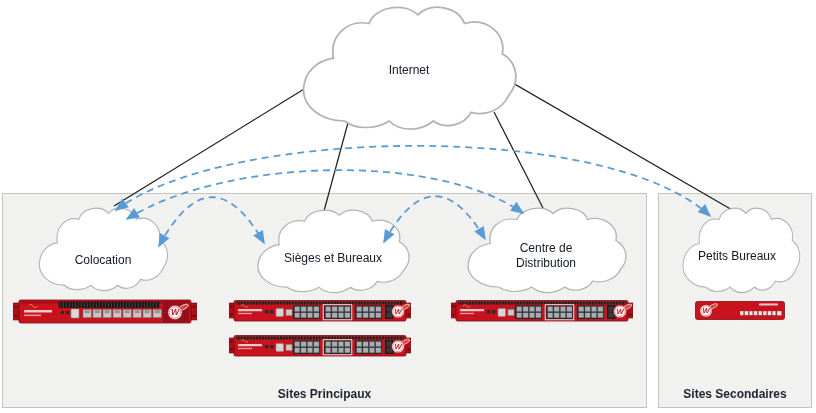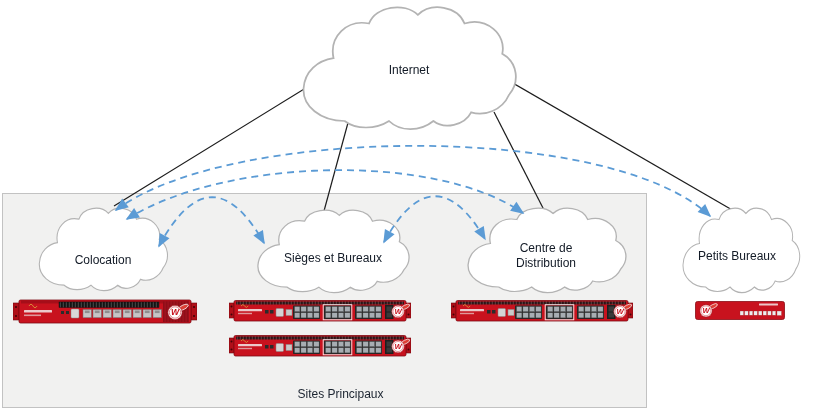--- a/index.html
+++ b/index.html
@@ -5,37 +5,40 @@
   html,body{margin:0;padding:0;background:#ffffff;}
   .stage{
     position:relative;width:816px;height:413px;overflow:hidden;
     font-family:"Liberation Sans", sans-serif;background:#ffffff;
   }
   .zone-box{
     position:absolute;background:#f1f1f0;border:1px solid #c2c2c2;box-sizing:border-box;
   }
   .zone-box .zone-label{
     position:absolute;bottom:6px;left:0;width:100%;text-align:center;
-    font-size:12px;font-weight:normal;color:#1b2430;margin-left:16px;
+    font-size:12px;font-weight:bold;color:#1b2430;
   }
   #zone-principal{left:2px;top:193px;width:645px;height:215px;}
   #zone-secondary{left:658px;top:193px;width:154px;height:215px;}
   .legend{position:absolute;left:0;top:0;width:200px;height:60px;}
   .legend-label{position:absolute;left:25px;top:20px;font-size:12px;color:#121a26;}
   .legend-line{position:absolute;left:8px;top:44px;}
   svg.scene{position:absolute;left:0;top:0;}
   .cloud-label{font-size:12px;fill:#121a26;}
 </style>
 </head>
 <body>
 
 <div class="stage">
 
   <div class="zone-box" id="zone-principal">
     <div class="zone-label">Sites Principaux</div>
+  </div>
+  <div class="zone-box" id="zone-secondary">
+    <div class="zone-label">Sites Secondaires</div>
   </div>
 
 
   <svg class="scene" width="816" height="413" viewBox="0 0 816 413">
     <defs>
       <marker id="arrowhead" viewBox="0 0 10 8" refX="8" refY="4" markerWidth="9" markerHeight="7" orient="auto-start-reverse">
         <path d="M0.5,0.5 L9,4 L0.5,7.5 Z" fill="#5b9bd5"></path>
       </marker>
 
       <pattern id="vent" width="3" height="6" patternUnits="userSpaceOnUse">

